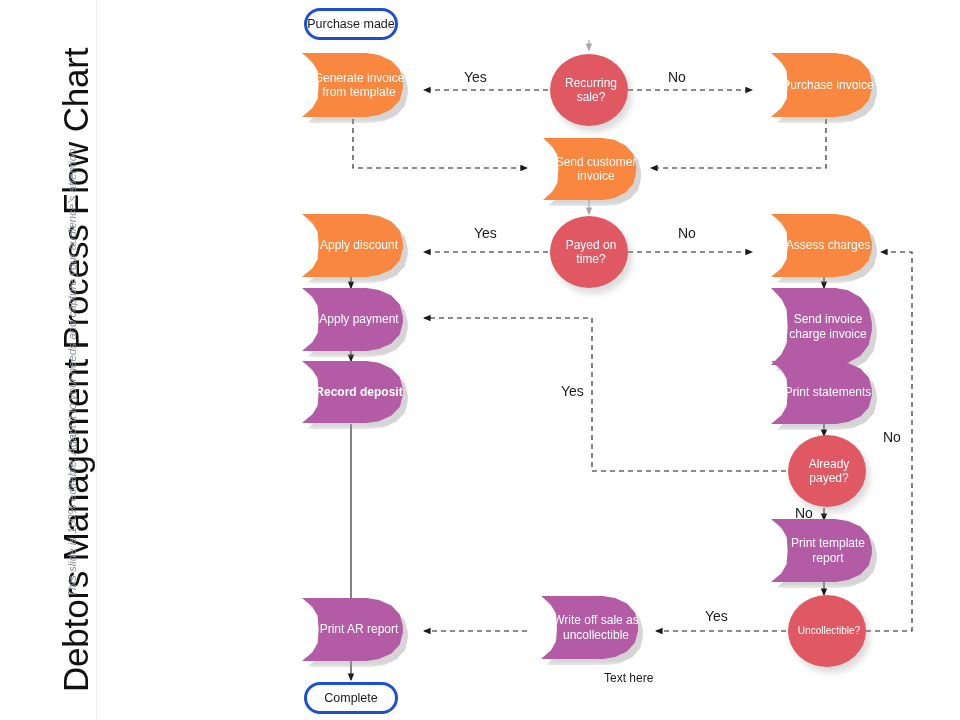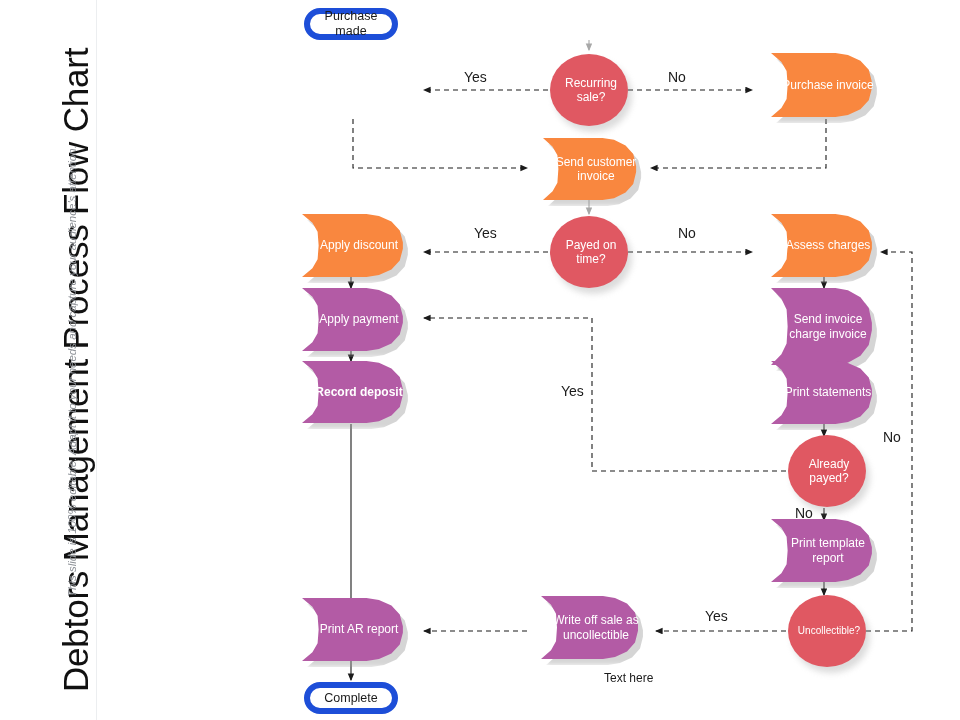--- a/index.html
+++ b/index.html
@@ -124,21 +124,21 @@
     background: #9b9b9b;
     filter: blur(3px);
     opacity: .35;
     z-index: 1;
   }
   .node.ellipse .label { padding-left: 4px; }
 
   
   .node.terminal {
     background: #ffffff;
-    border: 6px solid #1d4ed8;
+    border: 3px solid #1d4ed8;
     border-radius: 22px;
     color: #1b1b1b;
     font-size: 12.5px;
     line-height: 15px;
   }
   .node.terminal .label { padding-left: 0; }
 
   
   .edge-label {
     position: absolute;
@@ -213,20 +213,25 @@
         <path d="M527,631 L424,631" marker-end="url(#arrow)"></path>
 
         <path d="M351,661 L351,680" stroke-dasharray="0" marker-end="url(#arrow)"></path>
       </g>
     </svg>
 
     <div class="node terminal" style="left:304px; top:8px; width:94px; height:32px;">
       <span class="label">Purchase made</span>
     </div>
 
+    <div class="node block orange" style="left:302px; top:53px; width:104px; height:64px;">
+      <span class="shadow"></span>
+      <span class="fill"></span>
+      <span class="label">Generate invoice from template</span>
+    </div>
 
     <div class="node ellipse" style="left:550px; top:54px; width:78px; height:72px;">
       <span class="shadow"></span>
       <span class="fill"></span>
       <span class="label">Recurring sale?</span>
     </div>
 
     <div class="node block orange" style="left:771px; top:53px; width:104px; height:64px;">
       <span class="shadow"></span>
       <span class="fill"></span>

